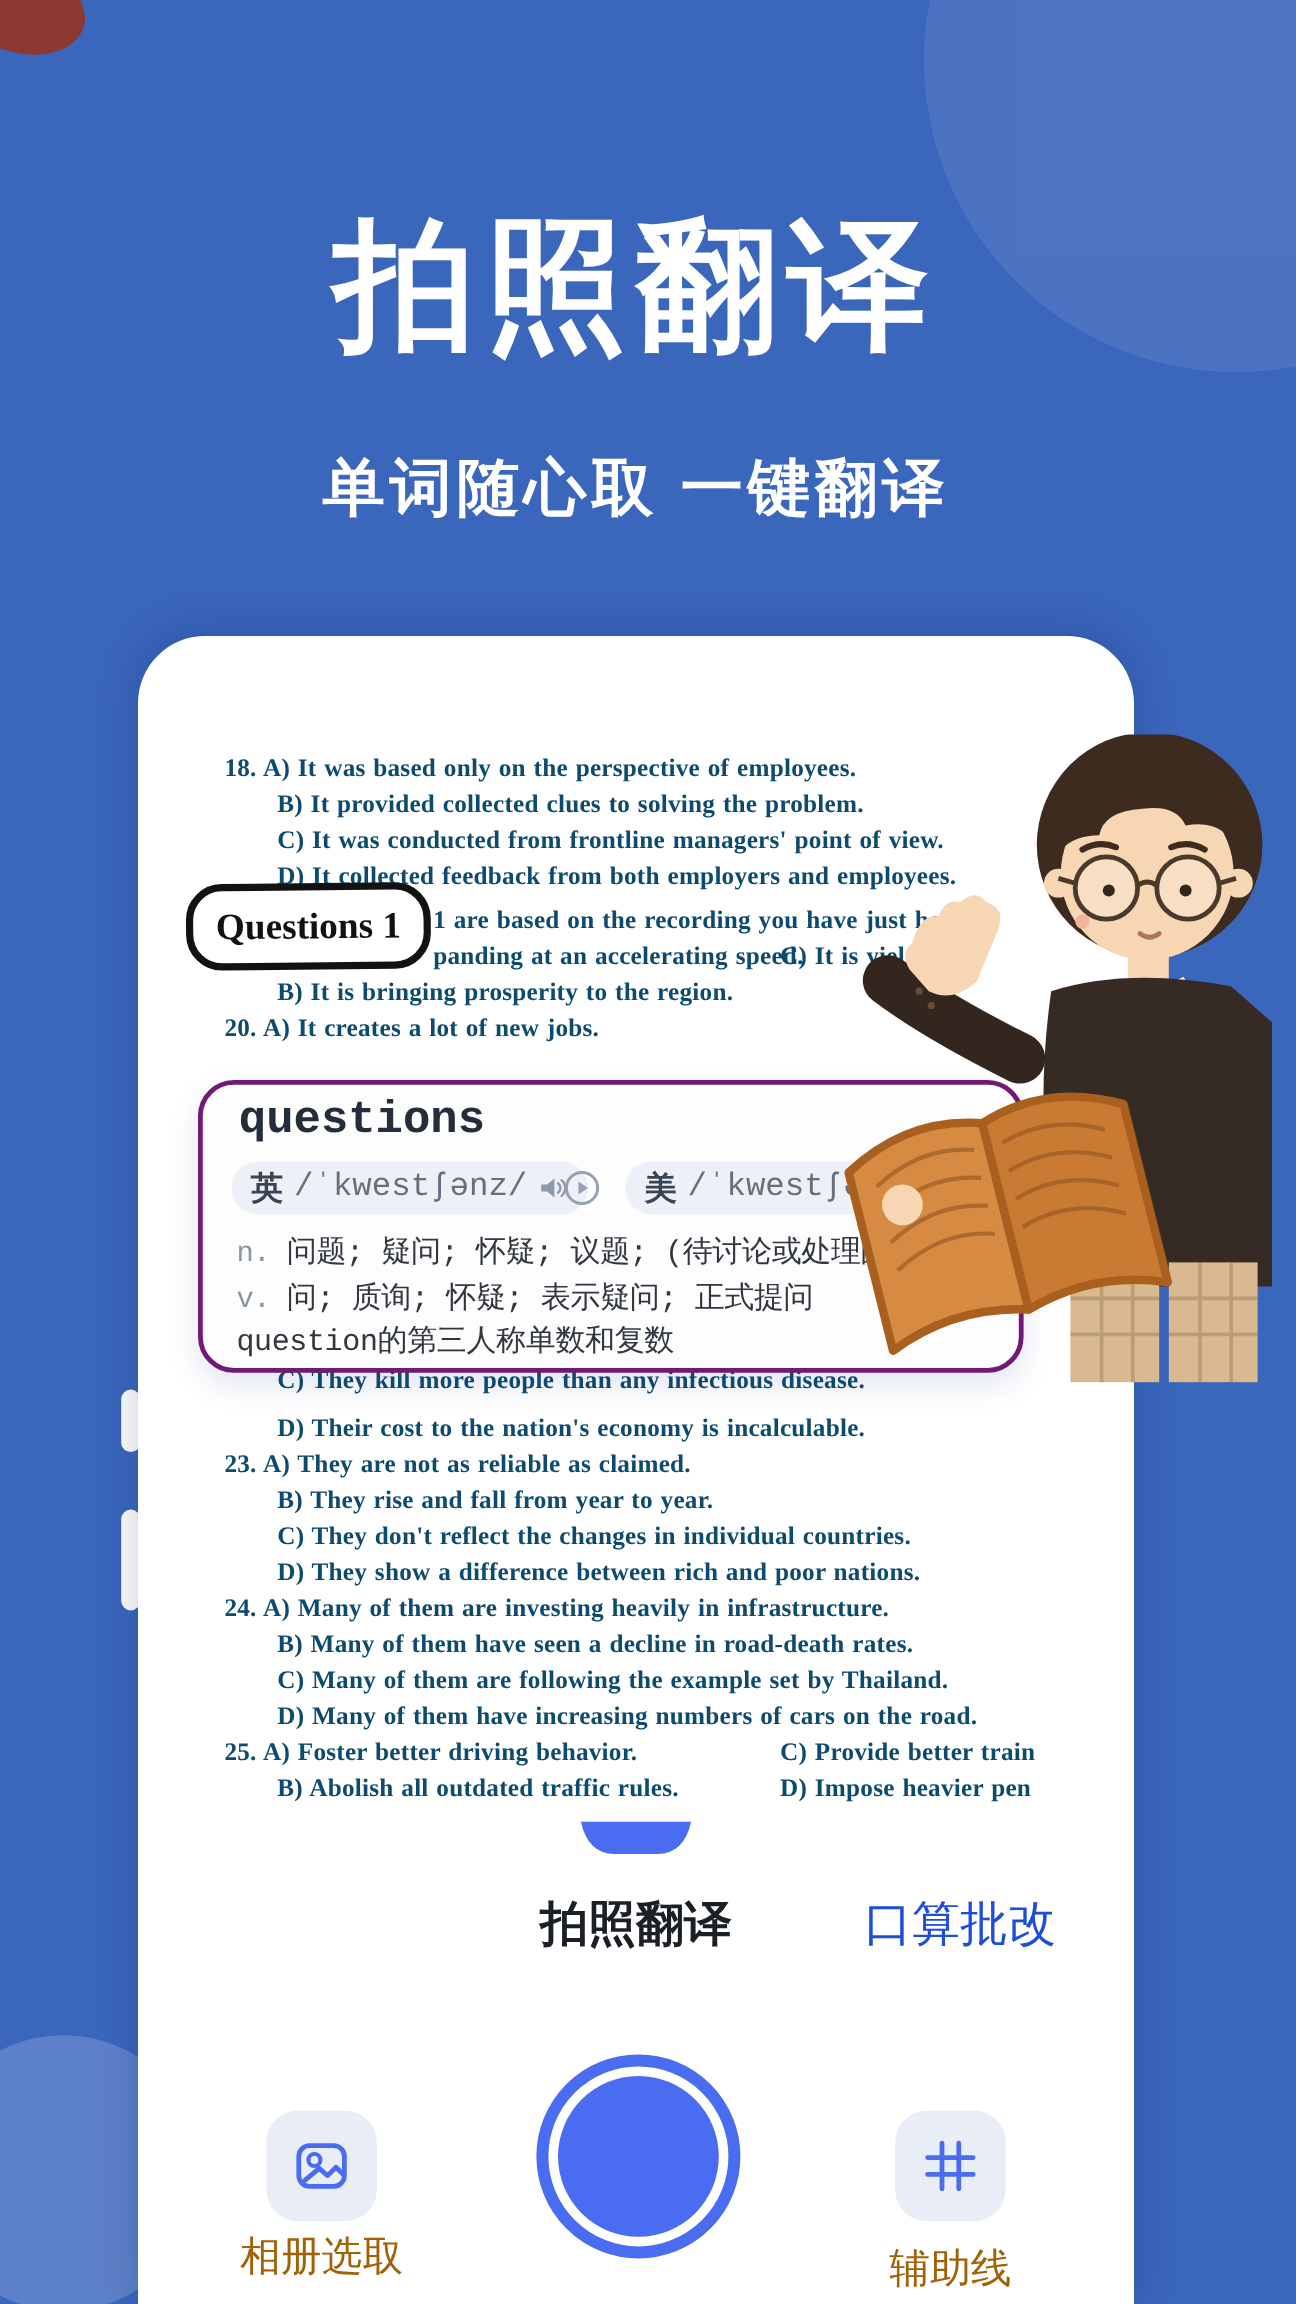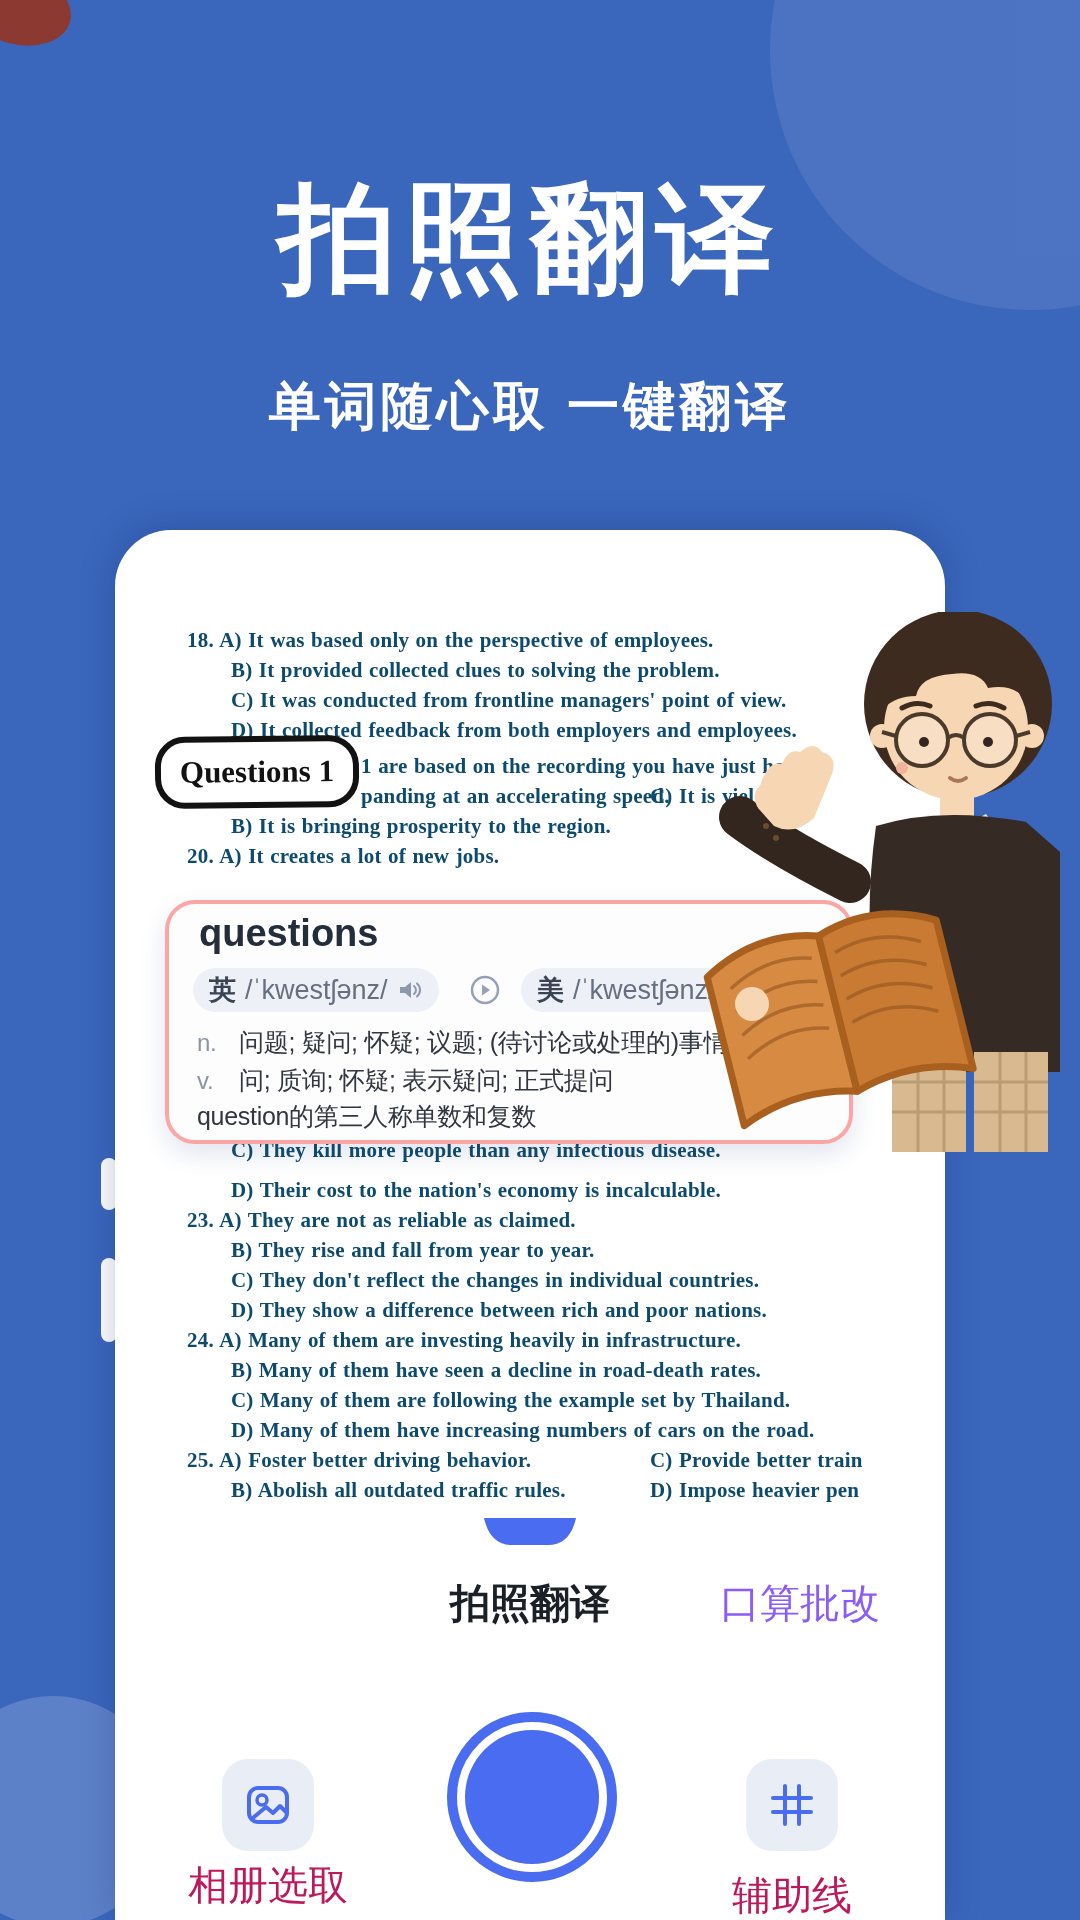--- a/index.html
+++ b/index.html
@@ -31,53 +31,53 @@
   .dl{position:absolute;font-family:"Liberation Serif","DejaVu Serif",serif;
     font-size:21px;font-weight:700;color:#0c4a6e;white-space:nowrap;
     letter-spacing:.2px;word-spacing:1px;z-index:1;}
   .qbox{position:absolute;left:40px;top:206px;width:192px;height:60px;
     border:6px solid #121212;border-radius:30px;background:#ffffff;
     display:flex;align-items:center;justify-content:center;
     font-family:"Liberation Serif","DejaVu Serif",serif;font-size:31px;font-weight:700;
     color:#121212;transform:rotate(-.6deg);z-index:2;white-space:nowrap;}
   
   .popup{position:absolute;left:50px;top:370px;width:680px;height:236px;
-    background:#fdfdfe;border:4px solid #fca5a5;border-radius:30px;z-index:4;
-    overflow:hidden;box-shadow:0 10px 26px rgba(40,70,140,.14);}
+    background:#fdfdfe;border:4px solid #701a75;border-radius:30px;z-index:4;
+    overflow:hidden;box-shadow:0 10px 26px rgba(40,70,140,.14);font-family:Liberation Mono, monospace;}
   .popup-word{position:absolute;left:30px;top:8px;font-size:38px;font-weight:700;color:#232d3b;}
   .pill{position:absolute;top:64px;height:44px;border-radius:22px;background:#EDF1F7;
     display:flex;align-items:center;gap:9px;padding:0 16px;font-size:27px;color:#59627а;}
   .pill{color:#596275;}
   .pill .lang{color:#3b4454;font-weight:600;}
   .pill .ipa{color:#666f80;}
   .pill-uk{left:24px;}
   .pill-us{left:352px;}
   .replay{position:absolute;top:70px;width:32px;height:32px;}
   .replay1{left:300px;}
   .replay2{left:576px;}
   .defrow{position:absolute;left:28px;white-space:nowrap;font-size:25px;color:#31363f;letter-spacing:-.3px;}
   .defrow .pos{display:inline-block;width:42px;color:#8b94a1;font-size:24px;}
   .def-n{top:122px;}
   .def-v{top:160px;}
   .def-note{top:196px;font-size:25px;color:#31363f;}
   
   .tab-indicator{position:absolute;left:369px;top:988px;width:92px;height:27px;z-index:3;}
   .tab{position:absolute;top:1046px;transform:translateX(-50%);font-size:40px;z-index:3;white-space:nowrap;}
   .tab-active{left:415px;color:#1b1f26;font-weight:700;}
-  .tab-inactive{left:685px;color:#8b5cf6;font-weight:500;}
+  .tab-inactive{left:685px;color:#1d4ed8;font-weight:500;}
   
   .shutter{position:absolute;left:332px;top:1182px;width:170px;height:170px;border-radius:50%;
     border:10px solid #4A6CF0;background:#ffffff;box-sizing:border-box;z-index:3;}
   .shutter-inner{position:absolute;inset:8px;border-radius:50%;background:#4A6CF0;}
   .sq-btn{position:absolute;width:92px;height:92px;border-radius:26px;background:#E9EDF5;
     display:flex;align-items:center;justify-content:center;z-index:3;}
   .btn-album{left:107px;top:1229px;}
   .btn-guide{left:631px;top:1229px;}
-  .ctl-label{position:absolute;top:1328px;transform:translateX(-50%);font-size:40px;
-    color:#be185d;z-index:3;white-space:nowrap;}
+  .ctl-label{position:absolute;top:1328px;transform:translateX(-50%);font-size:34px;
+    color:#a16207;z-index:3;white-space:nowrap;}
   .lbl-album{left:153px;}
   .lbl-guide{left:677px;margin-top:10px;}
   
   .mascot{position:absolute;left:640px;top:612px;width:420px;height:540px;z-index:6;pointer-events:none;}
 </style>
 </head>
 <body>
 
 <div class="circle-tr"></div>
 <div class="circle-bl"></div>

